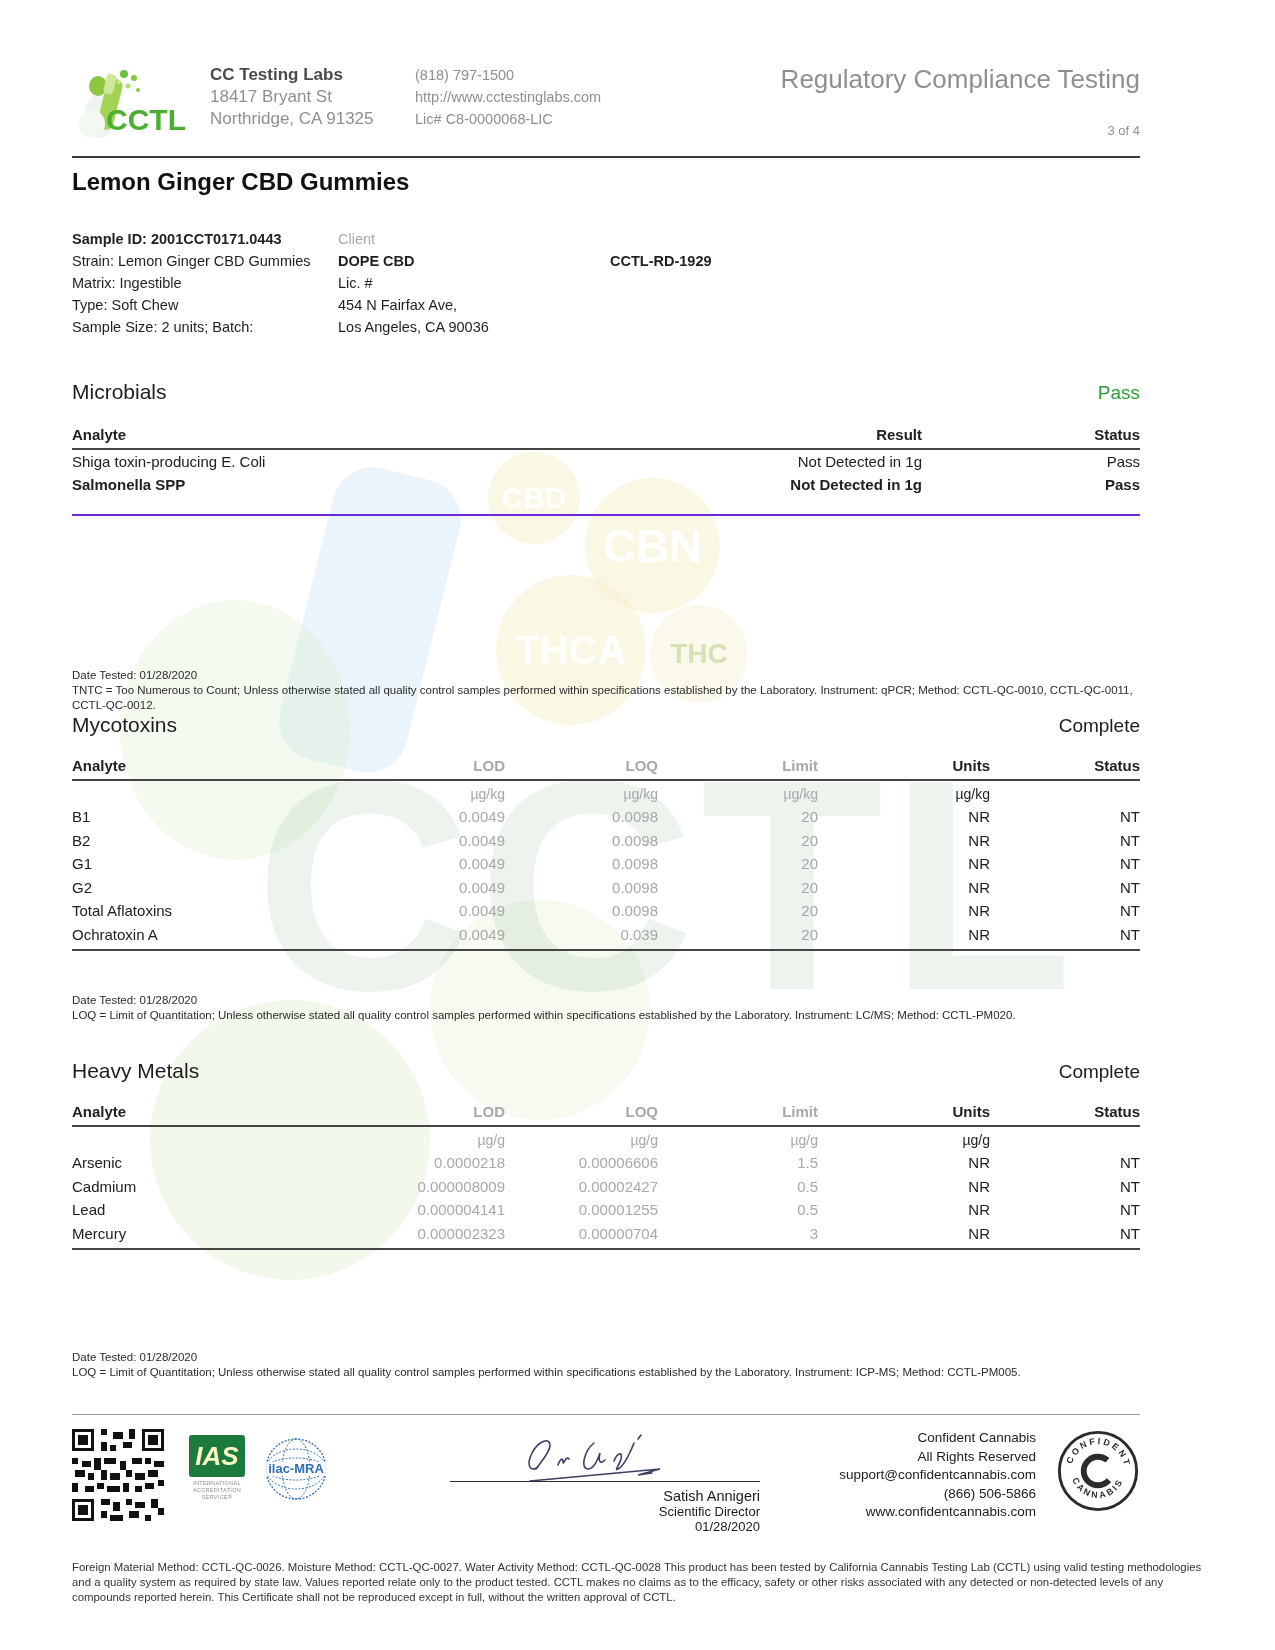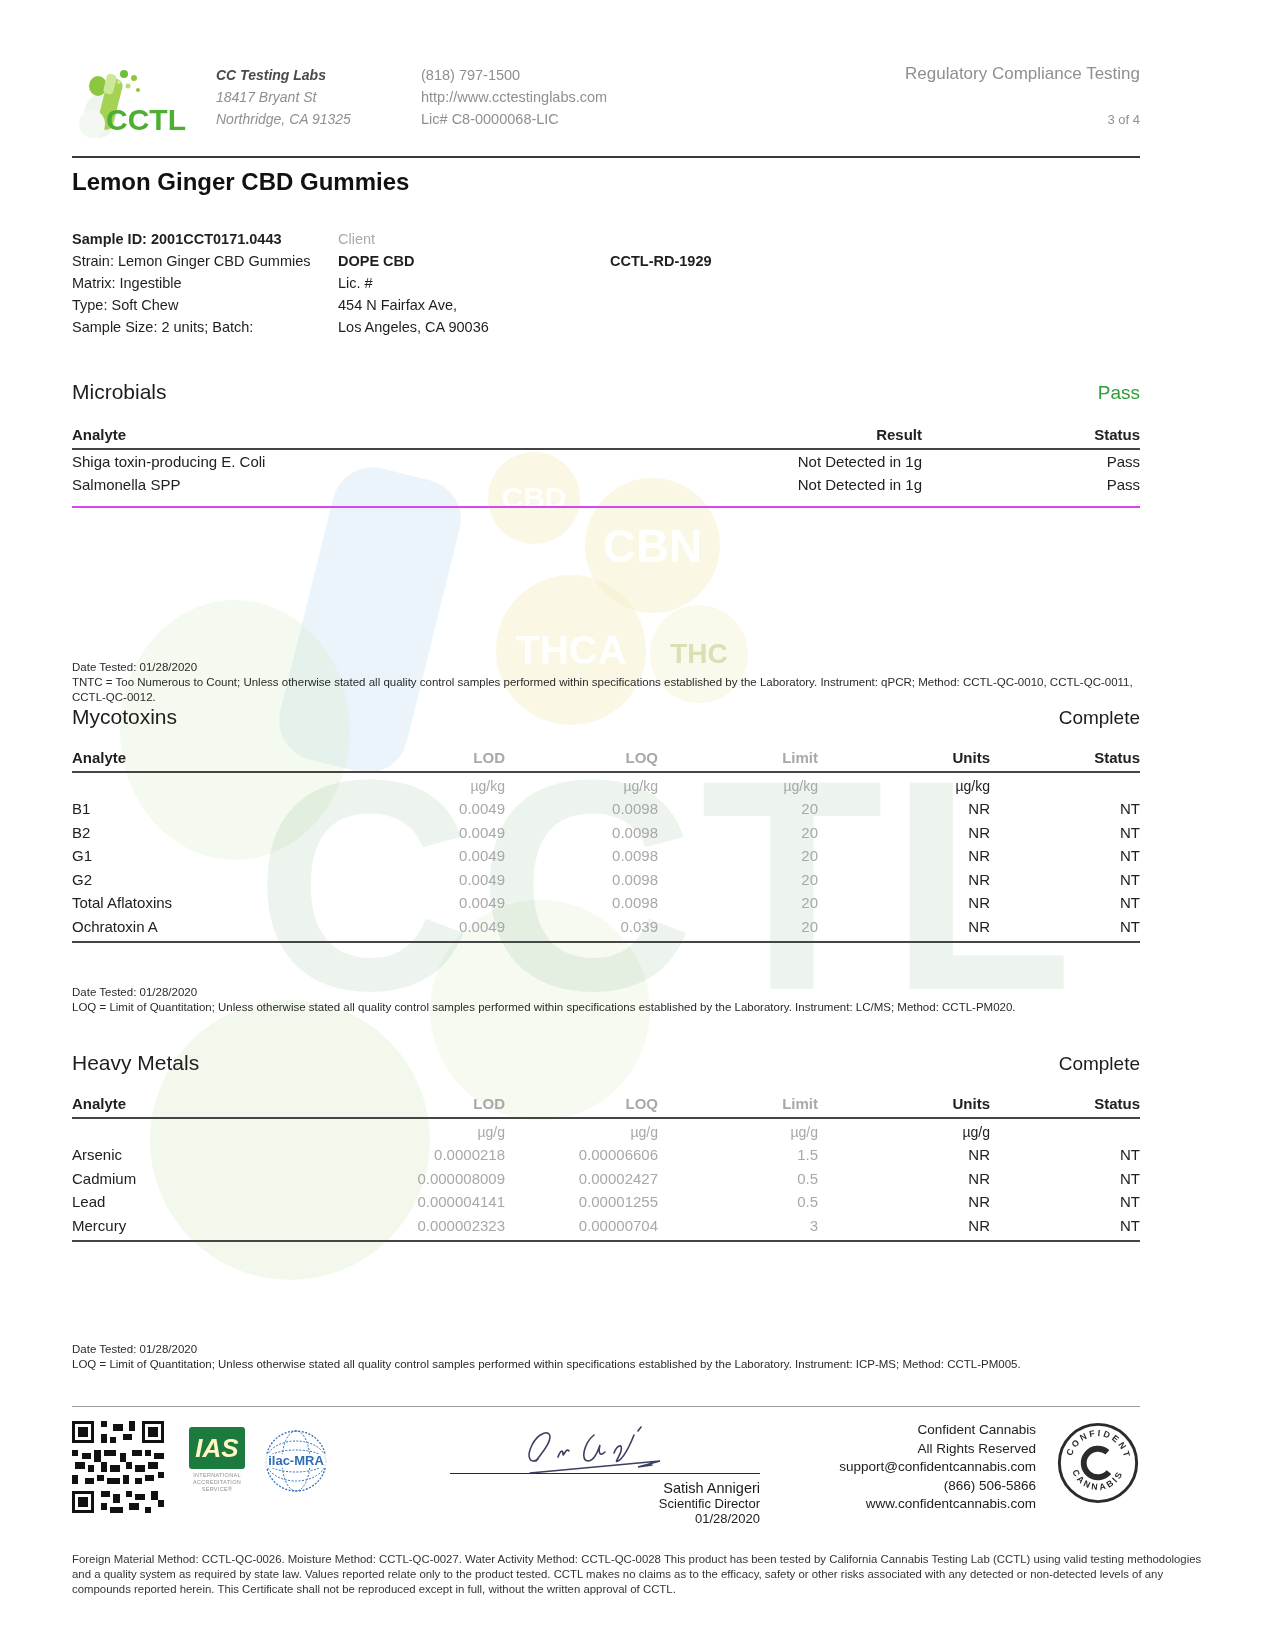--- a/index.html
+++ b/index.html
@@ -19,25 +19,25 @@
   .bubble { border-radius:50%; background:rgba(246,241,205,0.55);
     display:flex; align-items:center; justify-content:center;
     font-weight:700; color:rgba(255,255,255,0.9); }
   .blob { border-radius:50%; }
   .tube { border-radius:40px; }
 
   
   .hdr { display:flex; align-items:flex-start; padding-bottom:12px;
          border-bottom:2px solid #3a3a3a; }
   .logo { width:120px; height:80px; position:relative; flex:0 0 auto; }
-  .lab-col { margin-left:24px; width:205px; font-size:14px; line-height:22px; color:#8f8f8f;font-style:italic; }
+  .lab-col { margin-left:18px; width:205px; font-size:17px; line-height:22px; color:#8f8f8f; }
   .lab-col .b { color:#4a4a4a; font-weight:700; }
   .contact-col { width:260px; font-size:14.5px; line-height:22px; color:#8f8f8f; }
   .hdr-right { margin-left:auto; text-align:right; }
-  .hdr-right .rct { font-size:17px; color:#8f8f8f; }
+  .hdr-right .rct { font-size:26px; color:#8f8f8f; }
   .hdr-right .pg { font-size:13px; color:#909090; margin-top:28px; }
 
   
   .title { font-size:24px; font-weight:700; color:#111; margin-top:10px; }
   .info { display:grid; grid-template-columns:266px 272px 265px 1fr;
           margin-top:32px; font-size:14.5px; line-height:22px; color:#1f1f1f; }
   .info .b { font-weight:700; }
   .info .gray { color:#a9a9a9; }
 
   
@@ -45,21 +45,21 @@
   .sec-head .t { font-size:21px; color:#1d1d1d; }
   .sec-head .s { margin-left:auto; font-size:19px; }
   .s.pass { color:#2e9e36; }
   .s.complete { color:#1d1d1d; }
 
   .micro-tbl .trow, .micro-tbl .thead {
     display:grid; grid-template-columns:520px 330px 218px; }
   .micro-tbl .thead { font-weight:700; font-size:15px; padding-bottom:5px;
     border-bottom:2px solid #454545; margin-top:22px; }
   .micro-tbl .trow { font-size:15px; line-height:23px; }
-  .micro-tbl .trow:last-of-type { border-bottom:2px solid #d946ef; padding-bottom:10px; }
+  .micro-tbl .trow:last-of-type { border-bottom:2px solid #6d28d9; padding-bottom:18px;font-weight:bold; }
   .micro-tbl .r { text-align:right; }
 
   .an-tbl .thead, .an-tbl .trow, .an-tbl .urow {
     display:grid; grid-template-columns:250px 183px 153px 160px 172px 150px; }
   .an-tbl .thead { font-weight:700; font-size:15px; padding-bottom:5px;
     border-bottom:2px solid #454545; margin-top:20px; }
   .an-tbl .urow { font-size:14px; line-height:22px; margin-top:2px; }
   .an-tbl .trow { font-size:15px; line-height:23.5px; }
   .an-tbl .trow.last { border-bottom:2px solid #454545; padding-bottom:3px; }
   .an-tbl .r { text-align:right; }

